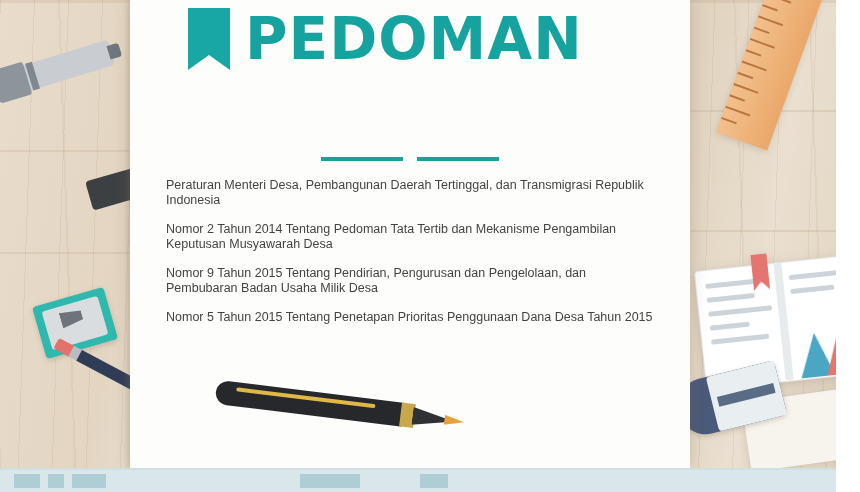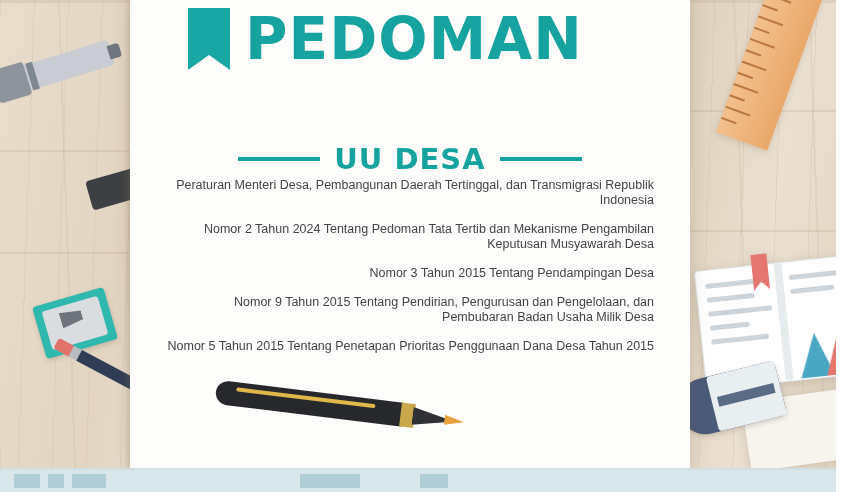--- a/index.html
+++ b/index.html
@@ -115,21 +115,21 @@
     letter-spacing: 1px;
     white-space: nowrap;
   }
 
   
   .body-block {
     position: absolute;
     left: 160px;
     top: 178px;
     width: 500px;
-    text-align: right;
+    text-align: left;
   }
   .para {
     color: #444444;
     font-size: 12.5px;
     line-height: 15px;
     font-family: "Liberation Sans", sans-serif;
     margin: 0 0 14px 0;
     padding: 0 6px;
   }
   .para:last-child { margin-bottom: 0; }
@@ -510,28 +510,26 @@
   </div>
 
   <div class="sheet-shadow-l"></div>
   <div class="sheet"></div>
 
   <div class="bookmark"></div>
   <div class="title-1">PEDOMAN</div>
 
   <div class="subtitle-row">
     <div class="rule"></div>
-    <div class="subtitle">UU DESA</div>
     <div class="rule"></div>
   </div>
 
   <div class="body-block">
     <p class="para">Peraturan Menteri Desa, Pembangunan Daerah Tertinggal, dan Transmigrasi Republik Indonesia</p>
-    <p class="para">Nomor 2 Tahun 2024 Tentang Pedoman Tata Tertib dan Mekanisme Pengambilan Keputusan Musyawarah Desa</p>
-    <p class="para">Nomor 3 Tahun 2015 Tentang Pendampingan Desa</p>
+    <p class="para">Nomor 2 Tahun 2014 Tentang Pedoman Tata Tertib dan Mekanisme Pengambilan Keputusan Musyawarah Desa</p>
     <p class="para">Nomor 9 Tahun 2015 Tentang Pendirian, Pengurusan dan Pengelolaan, dan Pembubaran Badan Usaha Milik Desa</p>
     <p class="para">Nomor 5 Tahun 2015 Tentang Penetapan Prioritas Penggunaan Dana Desa Tahun 2015</p>
   </div>
 
   <div class="pen">
     <div class="barrel"></div>
     <div class="stripe"></div>
     <div class="band"></div>
     <div class="cone"></div>
     <div class="nib"></div>

